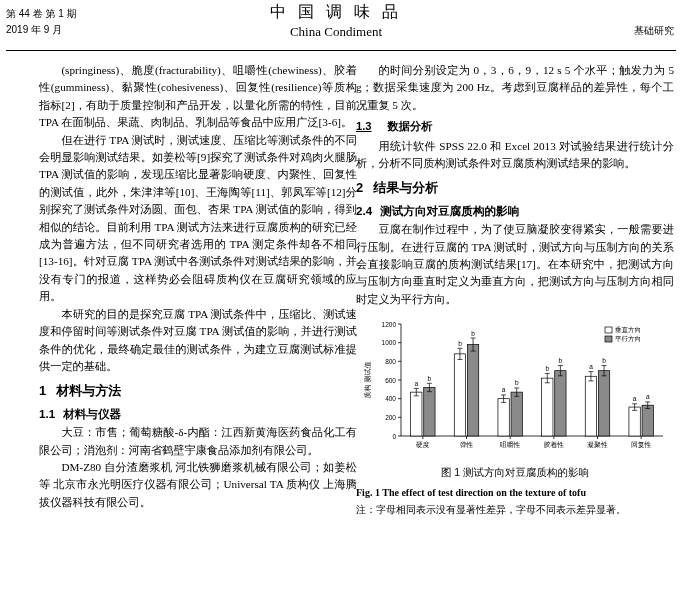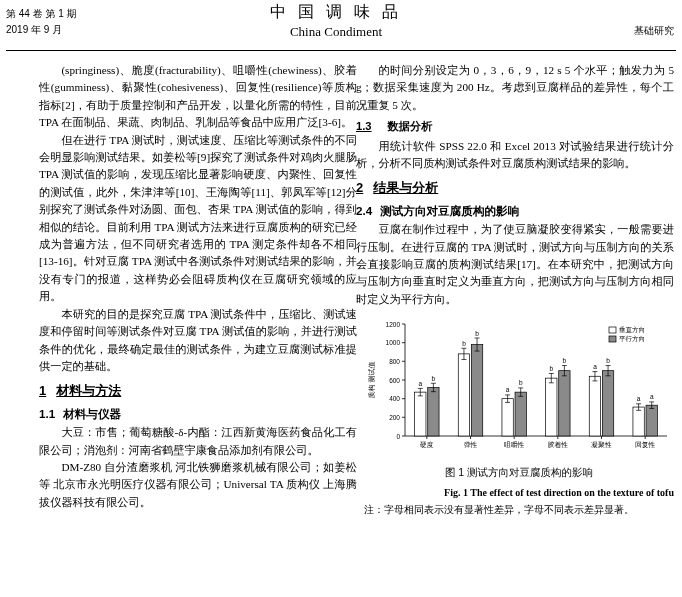--- a/index.html
+++ b/index.html
@@ -20,32 +20,32 @@
   .hdr-cn{font-size:16px;letter-spacing:4px;font-family:"Liberation Serif",serif;}
   .hdr-en{font-size:13px;font-weight:normal;font-family:"Liberation Serif",serif;margin-top:1px;}
   .hdr-right{position:absolute;right:8px;top:24px;font-size:10px;font-family:"Liberation Sans",sans-serif;}
   .rule{position:absolute;left:6px;top:50px;width:670px;border-top:1px solid #000;}
 
   
   .col{position:absolute;top:62px;width:318px;font-size:11.2px;line-height:17.4px;text-align:justify;}
   .col.left{left:8px;margin-left:31px;}
   .col.right{left:356px;}
   p{margin:0;text-indent:2em;}
-  .h1{font-size:13px;font-weight:bold;margin:7px 0 3px 0;text-indent:0;font-family:"Liberation Sans",sans-serif;text-decoration:underline;}
+  .h1{font-size:13px;font-weight:bold;margin:7px 0 3px 0;text-indent:0;font-family:"Liberation Sans",sans-serif;}
   .h1 .num{margin-right:10px;}
   .h2{font-size:11.6px;font-weight:bold;margin:5px 0 2px 0;text-indent:0;font-family:"Liberation Sans",sans-serif;}
   .h2 .num{margin-right:8px;}
   .h3{font-size:11.2px;font-weight:bold;margin:4px 0 2px 0;text-indent:0;font-family:"Liberation Sans",sans-serif;}
   .h3 .num{margin-right:16px;text-decoration:underline;}
 
   
-  .figwrap{margin-top:6px;margin-left:8px;}
+  .figwrap{margin-top:6px;}
   .fig{position:relative;width:308px;height:146px;margin:0 auto;}
   .figcap{font-size:10.5px;text-align:center;margin-top:4px;text-indent:0;font-family:"Liberation Sans",sans-serif;}
-  .figcap-en{font-size:10px;text-align:right;margin-top:2px;text-indent:0;font-weight:bold;font-family:"Liberation Serif",serif;}
+  .figcap-en{font-size:10px;text-align:left;margin-top:2px;text-indent:0;font-weight:bold;font-family:"Liberation Serif",serif;}
   .fignote{font-size:10px;text-indent:0;margin-top:2px;line-height:14px;}
 
   svg{display:block;}
 </style>
 </head>
 <body>
 
 <div class="page">
 
   <div class="hdr">

